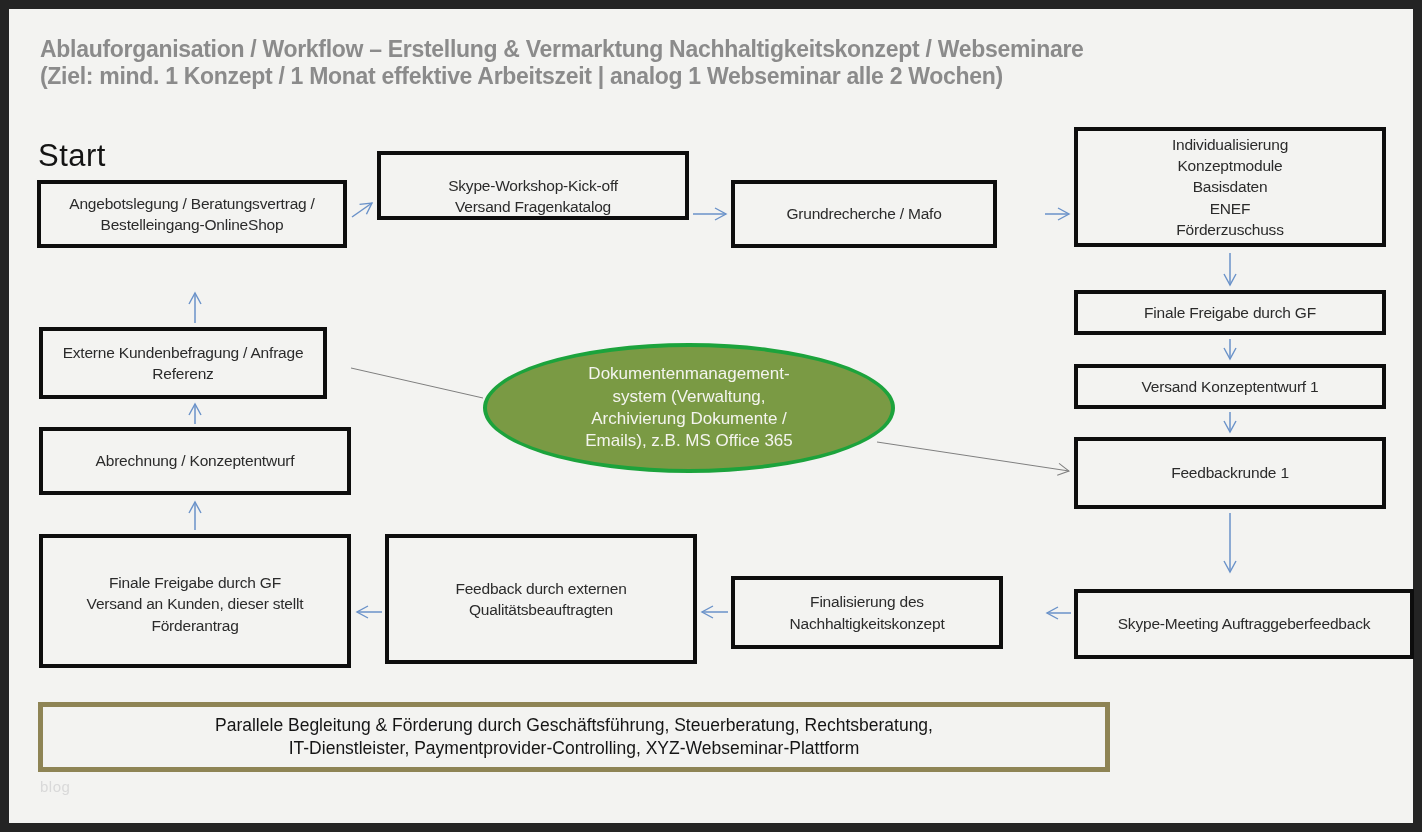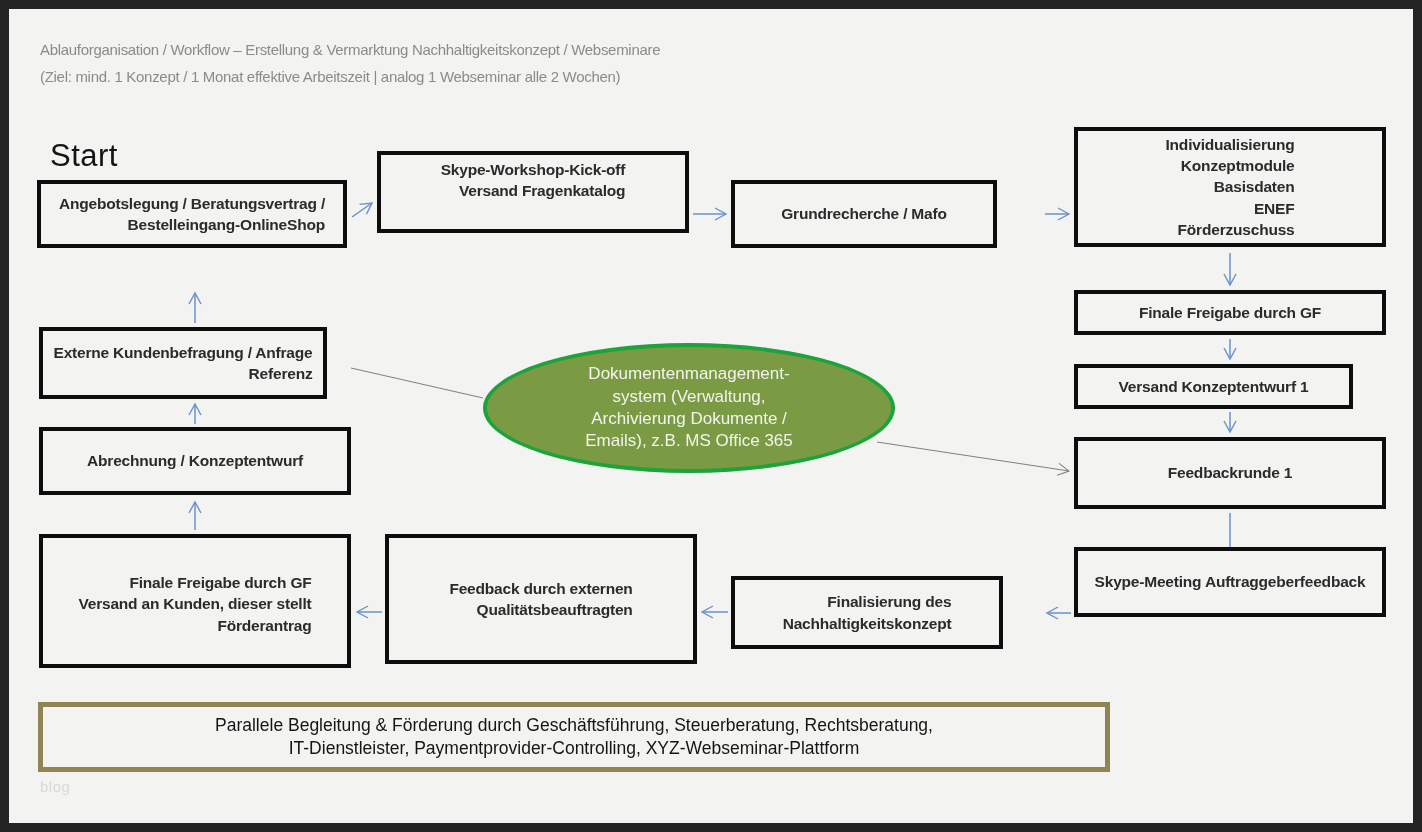--- a/index.html
+++ b/index.html
@@ -1,24 +1,24 @@
 <!DOCTYPE html>
 <html lang="de"><head>
 <meta charset="utf-8">
 <title>Ablauforganisation / Workflow</title>
 <style>
   html,body{margin:0;padding:0;background:#e9e9e9;}
   body{font-family:"Liberation Sans","DejaVu Sans",sans-serif;}
   .frame{position:relative;width:1422px;height:832px;background:#242424;overflow:hidden;}
   .page{position:absolute;left:9px;top:9px;right:9px;bottom:9px;background:#f3f3f1;}
   .abs{position:absolute;}
-  .title{left:40px;top:36px;width:1200px;color:#8b8b8b;font-weight:normal;font-size:15px;line-height:27px;letter-spacing:-0.3px;}
-  .start{left:38px;top:138px;font-size:31px;color:#141414;letter-spacing:0.5px;margin-left:12px;}
+  .title{left:40px;top:36px;width:1200px;color:#8b8b8b;font-weight:bold;font-size:23px;line-height:27px;letter-spacing:-0.3px;}
+  .start{left:38px;top:138px;font-size:31px;color:#141414;letter-spacing:0.5px;}
   .node{border:4px solid #0d0d0d;background:#f3f3f1;display:flex;align-items:center;justify-content:center;
-        text-align:right;color:#2b2b2b;font-size:15.5px;line-height:1.38;box-sizing:border-box;letter-spacing:-0.2px;font-weight:bold;}
+        text-align:center;color:#2b2b2b;font-size:15.5px;line-height:1.38;box-sizing:border-box;letter-spacing:-0.2px;}
   .node span{white-space:pre-line;display:block;padding:0 6px;}
   .ellipse{left:483px;top:343px;width:412px;height:130px;border-radius:50%;
            background:#7a9a44;border:4px solid #1ca33c;box-sizing:border-box;
            display:flex;align-items:center;justify-content:center;text-align:center;
            color:#f4f4ee;font-size:17px;line-height:1.32;}
   .ellipse span{white-space:pre-line;display:block;}
   .banner{left:38px;top:702px;width:1072px;height:70px;border:5px solid #8e8455;background:#f3f3f1;
           box-sizing:border-box;display:flex;align-items:center;justify-content:center;
           text-align:center;color:#151515;font-size:17.5px;line-height:1.3;}
   .banner span{white-space:pre-line;display:block;}
@@ -66,50 +66,50 @@
       <path d="M351,368 L483,398"></path>
       <path d="M877,442 L1069,471" marker-end="url(#vgray)"></path>
     </g>
   </svg>
 
   <div class="abs node" style="left:37px;top:180px;width:310px;height:68px">
       <span>Angebotslegung / Beratungsvertrag /
 Bestelleingang-OnlineShop</span>
     </div>
 
-  <div class="abs node" style="left:377px;top:151px;width:312px;height:82px;align-items:flex-start;padding-top:4px">
+  <div class="abs node" style="left:377px;top:151px;width:312px;height:69px;align-items:flex-start;padding-top:20px">
       <span>Skype-Workshop-Kick-off
 Versand Fragenkatalog</span>
     </div>
 
   <div class="abs node" style="left:731px;top:180px;width:266px;height:68px">
       <span>Grundrecherche / Mafo</span>
     </div>
 
   <div class="abs node" style="left:1074px;top:127px;width:312px;height:120px">
       <span>Individualisierung
 Konzeptmodule
 Basisdaten
 ENEF
 Förderzuschuss</span>
     </div>
 
   <div class="abs node" style="left:1074px;top:290px;width:312px;height:45px">
       <span>Finale Freigabe durch GF</span>
     </div>
 
-  <div class="abs node" style="left:1074px;top:364px;width:279px;height:45px">
+  <div class="abs node" style="left:1074px;top:364px;width:312px;height:45px">
       <span>Versand Konzeptentwurf 1</span>
     </div>
 
   <div class="abs node" style="left:1074px;top:437px;width:312px;height:72px">
       <span>Feedbackrunde 1</span>
     </div>
 
-  <div class="abs node" style="left:1074px;top:547px;width:312px;height:70px">
+  <div class="abs node" style="left:1074px;top:589px;width:340px;height:70px">
       <span>Skype-Meeting Auftraggeberfeedback</span>
     </div>
 
   <div class="abs node" style="left:731px;top:576px;width:272px;height:73px">
       <span>Finalisierung des
 Nachhaltigkeitskonzept</span>
     </div>
 
   <div class="abs node" style="left:385px;top:534px;width:312px;height:130px">
       <span>Feedback durch externen

